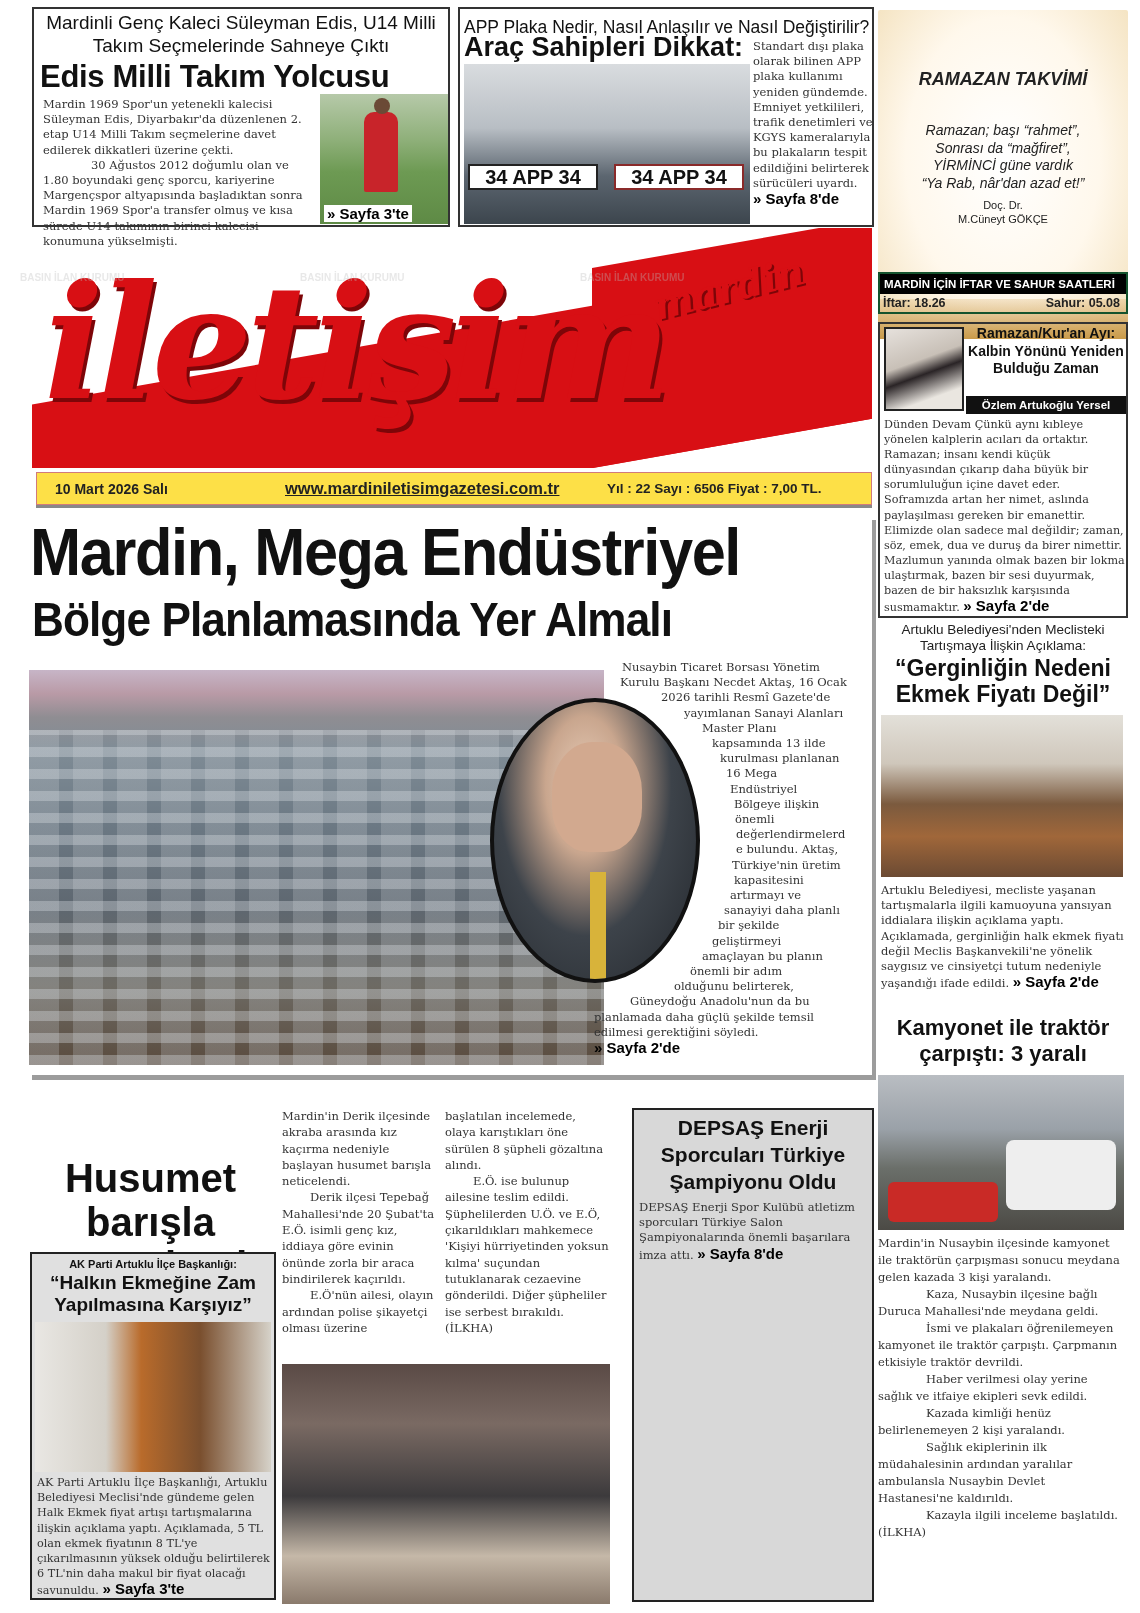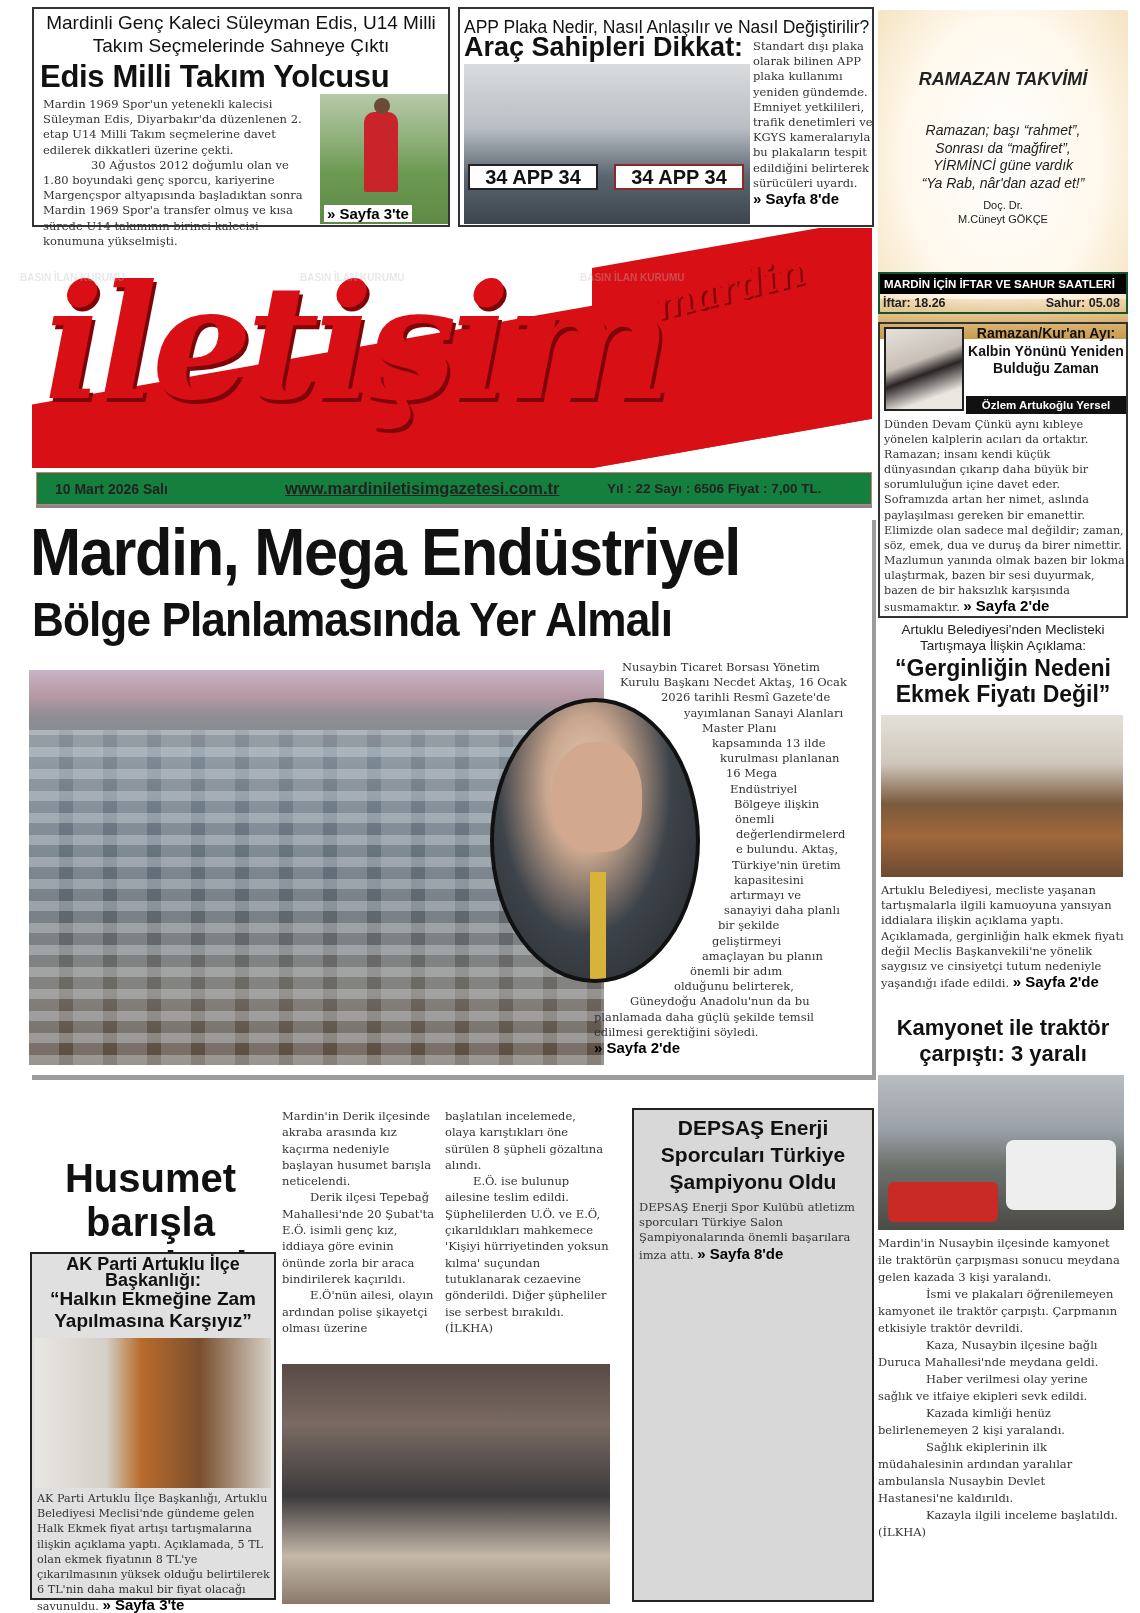--- a/index.html
+++ b/index.html
@@ -36,21 +36,21 @@
   #iftar { left: 878px; top: 272px; width: 250px; height: 42px; border: 2px solid #14532d; }
   #iftar .bar { background:#000; color:#fff; font-family:"Liberation Sans",sans-serif; font-weight:bold; font-size:11.5px; height:20px; line-height:20px; padding-left:4px; }
   #iftar .row { display:flex; justify-content:space-between; padding:0 6px 0 3px; font-family:"Liberation Sans",sans-serif; font-weight:bold; font-size:12.5px; line-height:18px; }
 
   
   #masthead { left: 32px; top: 228px; width: 840px; height: 240px; overflow: hidden; }
   #masthead .band { position:absolute; left:-20px; top:180px; width:900px; height:160px; background:#d80f14; transform: rotate(-10deg); transform-origin: 0 0; }
   #masthead .rightblock { position:absolute; left:560px; top:40px; width:300px; height:200px; background:#d80f14; transform: skewY(-10deg); transform-origin: 0 100%; }
   #masthead .logo { position:absolute; left:12px; top:20px; font-family:"DejaVu Serif",serif; font-style:italic; font-weight:bold; font-size:158px; line-height:190px; letter-spacing:-6px; color:#d80f14; text-shadow: 3px 4px 0 #7d0508; white-space:nowrap; }
   #masthead .mardin { position:absolute; left:620px; top:38px; font-family:"DejaVu Serif",serif; font-style:italic; font-weight:bold; font-size:38px; color:#d80f14; transform: rotate(-14deg); text-shadow: 2px 2px 0 #7d0508; }
-  #dateline { left: 36px; top: 472px; width: 836px; height: 33px; background: #15803d; border: 1px solid #d17b7a; box-shadow: 0 3px 0 #888; display:flex; align-items:center; font-family:"Liberation Sans",sans-serif; font-weight:bold; color:#222; }
+  #dateline { left: 36px; top: 472px; width: 836px; height: 33px; background: #fde047; border: 1px solid #d17b7a; box-shadow: 0 3px 0 #888; display:flex; align-items:center; font-family:"Liberation Sans",sans-serif; font-weight:bold; color:#222; }
   #dateline .date { margin-left:18px; font-size:14px; width:230px; }
   #dateline .url { font-size:16.5px; text-decoration: underline; width:322px; }
   #dateline .info { font-size:13.5px; }
 
   
   #lead-bg { left: 32px; top: 520px; width: 844px; height: 560px; background:#9c9c9c; }
   #lead { left: 28px; top: 515px; width: 844px; height: 560px; background:#ffffff; }
   #lead .h1 { position:absolute; left:2px; top:2px; width:836px; font-family:"Liberation Sans",sans-serif; font-weight:bold; font-size:66px; line-height:70px; letter-spacing:-1.5px; color:#111; transform: scaleX(0.93); transform-origin: 0 0; white-space:nowrap; }
   #lead .h2 { position:absolute; left:4px; top:78px; width:836px; font-family:"Liberation Sans",sans-serif; font-weight:bold; font-size:48px; line-height:54px; letter-spacing:-1px; color:#111; transform: scaleX(0.92); transform-origin: 0 0; white-space:nowrap; }
   #lead .aerial { position:absolute; left:1px; top:155px; width:575px; height:395px; background:
@@ -80,21 +80,21 @@
   #kamyonet .photo .truck { position:absolute; right:8px; bottom:20px; width:110px; height:70px; background:#eeeeee; border-radius:8px; }
   #kamyonet .txt { margin:5px 0 0 0; width:246px; font-size:11.5px; line-height:17px; }
 
   
   #husumet { left: 28px; top: 1108px; width: 245px; margin-top: 48px; }
   #husumet .headline { text-align:center; font-family:"Liberation Sans",sans-serif; font-weight:bold; font-size:40px; line-height:44px; color:#111; }
   #husumet-c1 { left: 282px; top: 1108px; width: 158px; font-size:11.5px; line-height:16.3px; }
   #husumet-c2 { left: 445px; top: 1108px; width: 165px; font-size:11.5px; line-height:16.3px; }
   #husumet-photo { left: 282px; top: 1364px; width: 328px; height: 240px; background: linear-gradient(180deg,#5a4a45 0%,#7a6a63 25%,#3c3a3c 55%,#c5b8a8 80%,#8a7a6c 100%); }
   #akparti { left: 30px; top: 1252px; width: 246px; height: 348px; border: 2px solid #222; background:#e0e0e0; }
-  #akparti .kicker { text-align:center; font-family:"Liberation Sans",sans-serif; font-weight:bold; font-size:18px; line-height:16px; margin-top:2px; color:#111; }
+  #akparti .kicker { text-align:center; font-family:"Liberation Sans",sans-serif; font-weight:bold; font-size:11px; line-height:16px; margin-top:2px; color:#111; }
   #akparti .headline { text-align:center; font-family:"Liberation Sans",sans-serif; font-weight:bold; font-size:19px; line-height:22px; color:#111; }
   #akparti .photo { margin:6px 0 0 3px; width:236px; height:150px; background: linear-gradient(90deg,#e9e7e3 0%,#d4d0c8 30%,#b96b2b 45%,#7a4f2e 70%,#d6d2c9 100%); }
   #akparti .txt { margin:3px 0 0 5px; width:236px; font-size:11.2px; line-height:15.2px; }
 
   
   #depsas { left: 632px; top: 1108px; width: 242px; height: 494px; border: 2px solid #222; background:#d8d8d8; }
   #depsas .headline { text-align:center; font-family:"Liberation Sans",sans-serif; font-weight:bold; font-size:21px; line-height:27px; color:#111; margin-top:4px; }
   #depsas .photo { margin:6px 0 0 5px; width:228px; height:335px; position:relative; background: linear-gradient(180deg,#1f9c86 0%,#27a58f 30%,#1b8c78 70%,#d5dcda 85%,#eeeeee 100%); }
   #depsas .banner { position:absolute; left:0; top:6px; width:100%; text-align:center; font-family:"Liberation Sans",sans-serif; font-weight:bold; font-size:24px; line-height:34px; color:#ffffff; text-shadow:1px 1px 0 #0e5d50; }
   #depsas .txt { margin:5px 0 0 5px; width:230px; font-size:11.5px; line-height:15.2px; }
@@ -228,22 +228,22 @@
 </div>
 
 <div id="kamyonet" class="abs">
   <div class="headline">Kamyonet ile traktör çarpıştı: 3 yaralı</div>
   <div class="photo">
     <div class="tractor"></div>
     <div class="truck"></div>
   </div>
   <div class="txt body-text">
     <p>Mardin'in Nusaybin ilçesinde kamyonet ile traktörün çarpışması sonucu meydana gelen kazada 3 kişi yaralandı.</p>
+    <p class="indent">Kaza, Nusaybin ilçesine bağlı Duruca Mahallesi'nde meydana geldi.</p>
     <p class="indent">İsmi ve plakaları öğrenilemeyen kamyonet ile traktör çarpıştı. Çarpmanın etkisiyle traktör devrildi.</p>
-    <p class="indent">Kaza, Nusaybin ilçesine bağlı Duruca Mahallesi'nde meydana geldi.</p>
     <p class="indent">Haber verilmesi olay yerine sağlık ve itfaiye ekipleri sevk edildi.</p>
     <p class="indent">Kazada kimliği henüz belirlenemeyen 2 kişi yaralandı.</p>
     <p class="indent">Sağlık ekiplerinin ilk müdahalesinin ardından yaralılar ambulansla Nusaybin Devlet Hastanesi'ne kaldırıldı.</p>
     <p class="indent">Kazayla ilgili inceleme başlatıldı. (İLKHA)</p>
   </div>
 </div>
 
 <div id="husumet" class="abs">
   <div class="headline">Husumet barışla Sonuçlandı</div>
 </div>

